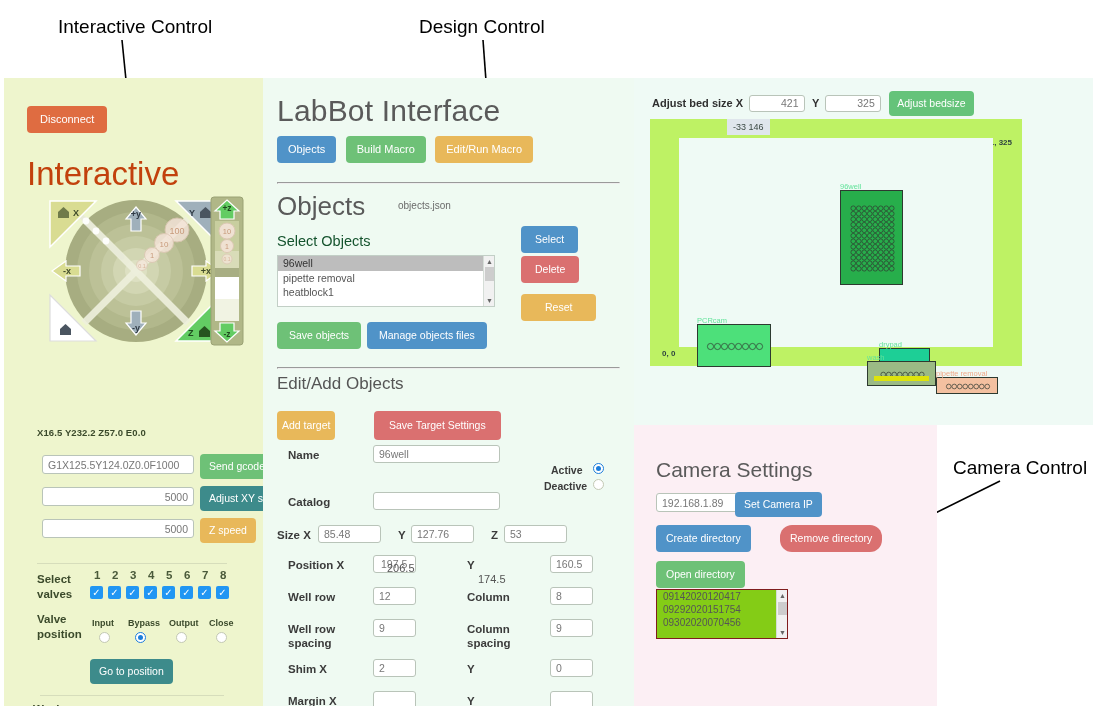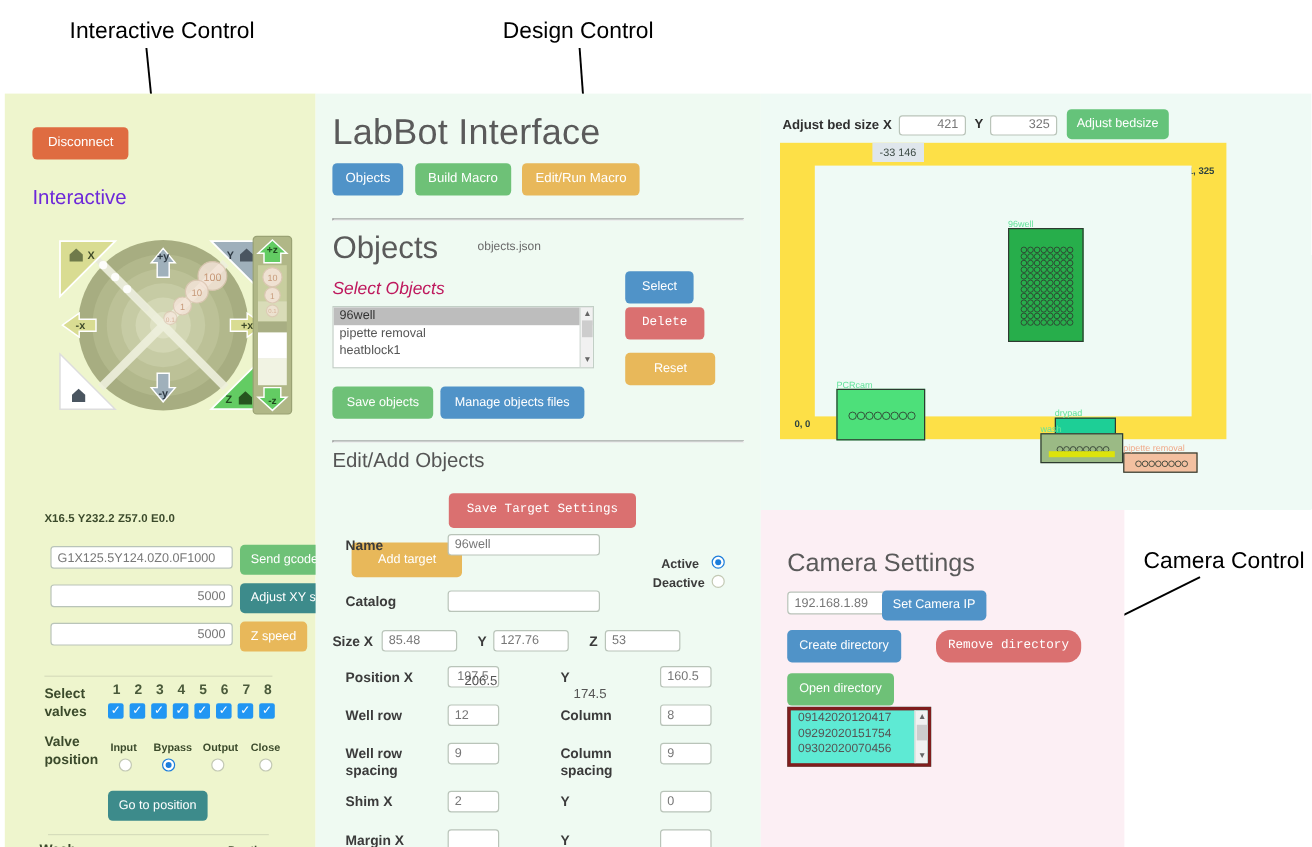--- a/index.html
+++ b/index.html
@@ -42,36 +42,36 @@
     color:#ffffff; font-size:10.5px; line-height:1;
     padding:7px 9px; cursor:pointer;
     font-family:"Liberation Sans", sans-serif;
     vertical-align:middle; white-space:nowrap;
   }
   .btn-orange  { background:#df6c41; }
   .btn-blue    { background:#5093c8; }
   .btn-green   { background:#6ec177; }
   .btn-yellow  { background:#e8b85a; }
   .btn-teal    { background:#3d8b8b; }
-  .btn-red     { background:#da7070;font-family:Liberation Mono, monospace; }
+  .btn-red     { background:#da7070; }
   .btn-bedgreen{ background:#65c37a; }
 
   .inp{
     border:1px solid #b9c4b9; background:#ffffff;
     border-radius:3px; font-size:10.5px; color:#777;
     padding:3px 5px; font-family:"Liberation Sans", sans-serif;
     outline:none;
   }
   .inp-right{ text-align:right; }
 
   
   #disconnect-btn{ position:absolute; left:23px; top:28px; padding:8px 13px; font-size:11px;}
   .h-interactive{
     position:absolute; left:23px; top:77px;
-    font-size:17px; color:#6d28d9; font-weight:400;
+    font-size:33px; color:#c2410c; font-weight:400;
   }
 
   
   .jog-wrap{ position:absolute; left:36px; top:117px; width:192px; height:152px; }
   .jog-z   { position:absolute; left:205px; top:117px; width:36px; height:152px; }
 
   .coord-line{
     position:absolute; left:33px; top:349px;
     font-size:9.5px; font-weight:bold; color:#3b4a2b; letter-spacing:.1px;
   }
@@ -116,21 +116,21 @@
   .hr-mid{
     position:absolute; left:14px; width:343px; height:1px; background:#dfeee4;
   }
   .h-objects{
     position:absolute; left:14px; top:113px; font-size:26px; color:#5a5a5a;
   }
   .objects-json{
     position:absolute; left:135px; top:122px; font-size:10px; color:#6a6a6a;
   }
   .h-select-objects{
-    position:absolute; left:14px; top:155px; font-size:14.5px; color:#be185d;font-style:italic;
+    position:absolute; left:14px; top:155px; font-size:14.5px; color:#14532d;
   }
   .listbox{
     position:absolute; left:14px; top:177px; width:218px; height:52px;
     border:1px solid #c2cfc6; background:#fff; overflow:hidden;
     font-size:10.5px; color:#555; padding:0;
   }
   .listbox .opt{ padding:1px 5px; line-height:12.5px; }
   .listbox .opt.sel{ background:#bdbdbd; color:#333; }
   .lb-scroll{
     position:absolute; right:0; top:0; width:11px; height:100%;
@@ -152,21 +152,21 @@
   }
   .form-inp{ position:absolute; height:18px; }
   .plain-val{ position:absolute; font-size:11px; color:#555; }
   .act-lbl{ position:absolute; font-size:10.5px; font-weight:bold; color:#3b3b3b; }
 
   
   .bed-top{ position:absolute; left:18px; top:13px; }
   .bed-top .lbl{ font-size:11px; font-weight:bold; color:#2f2f2f; }
   .bed-canvas{
     position:absolute; left:16px; top:41px; width:372px; height:247px;
-    background:#fde047;
+    background:#bef264;
   }
   .bed-inner{
     position:absolute; left:29px; top:19px; width:314px; height:209px;
     background:#effaf5;
   }
   .bed-tag{
     position:absolute; font-size:9px; color:#3c4a44; background:#dfe6ec;
     padding:3px 6px;
   }
   .bed-corner{
@@ -175,22 +175,22 @@
   .bed-obj{ position:absolute; border:1px solid #2d3a30; }
   .bed-obj-lbl{
     position:absolute; font-size:7.5px; color:#63e39b; white-space:nowrap;
   }
 
   
   .h-camera{
     position:absolute; left:22px; top:33px; font-size:21px; color:#5a5a5a;
   }
   .cam-list{
-    position:absolute; left:22px; top:164px; width:120px; height:50px;
-    border:3px solid #7f1d1d; background:#5eead4; font-size:10px; color:#555;
+    position:absolute; left:22px; top:164px; width:132px; height:50px;
+    border:1px solid #7f1d1d; background:#84cc16; font-size:10px; color:#555;
   }
   .cam-list .opt{ padding:0 6px; line-height:13px; }
 </style>
 </head>
 <body>
 
 <svg class="anno-svg">
   <defs>
     <marker id="ah" markerWidth="7" markerHeight="7" refX="5.5" refY="3" orient="auto">
       <path d="M0,0 L7,3 L0,6 L1.6,3 Z" fill="#000"></path>
@@ -404,21 +404,21 @@
   <button class="btn btn-red" style="position:absolute; left:258px; top:178px; padding:8px 14px;">Delete</button>
   <button class="btn btn-yellow" style="position:absolute; left:258px; top:216px; padding:8px 24px;">Reset</button>
 
   <button class="btn btn-green" style="position:absolute; left:14px; top:244px; padding:8px 12px;">Save objects</button>
   <button class="btn btn-blue" style="position:absolute; left:104px; top:244px; padding:8px 12px;">Manage objects files</button>
 
   <hr class="hr-mid" style="top:281px;">
 
   <div class="h-editadd">Edit/Add Objects</div>
 
-  <button class="btn btn-yellow" style="position:absolute; left:30px; top:333px; padding:9px 22px;margin-top:41px;">Add target</button>
+  <button class="btn btn-yellow" style="position:absolute; left:14px; top:333px; padding:9px 5px;">Add target</button>
   <button class="btn btn-red" style="position:absolute; left:111px; top:333px; padding:9px 15px;">Save Target Settings</button>
 
   <div class="form-lbl" style="left:25px; top:370px;">Name</div>
   <input class="inp form-inp" style="left: 110px; top: 367px; width: 127px;" value="96well">
 
   <div class="act-lbl" style="left:288px; top:386px;">Active</div>
   <div class="radio on" style="left:330px; top:385px;"></div>
   <div class="act-lbl" style="left:281px; top:402px;">Deactive</div>
   <div class="radio" style="left:330px; top:401px;"></div>
 

